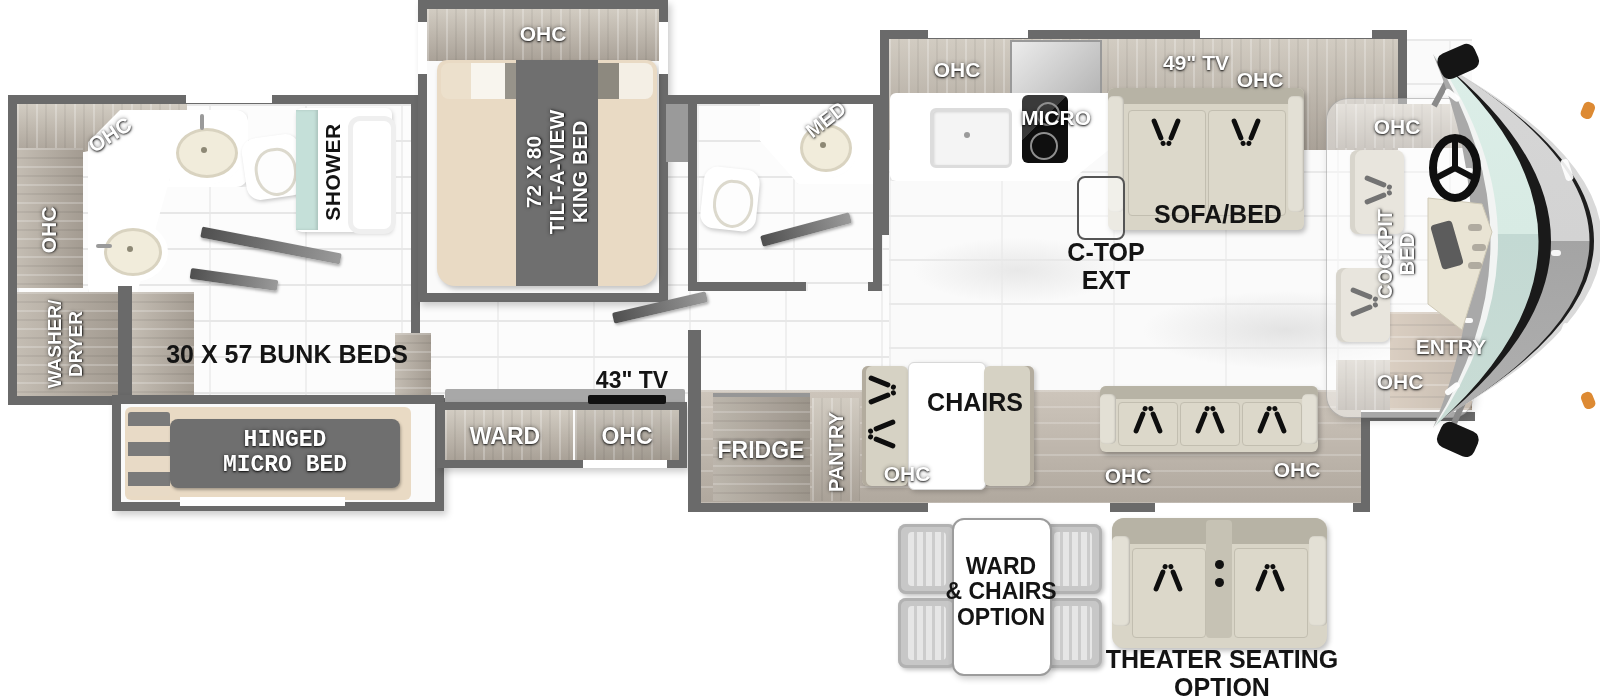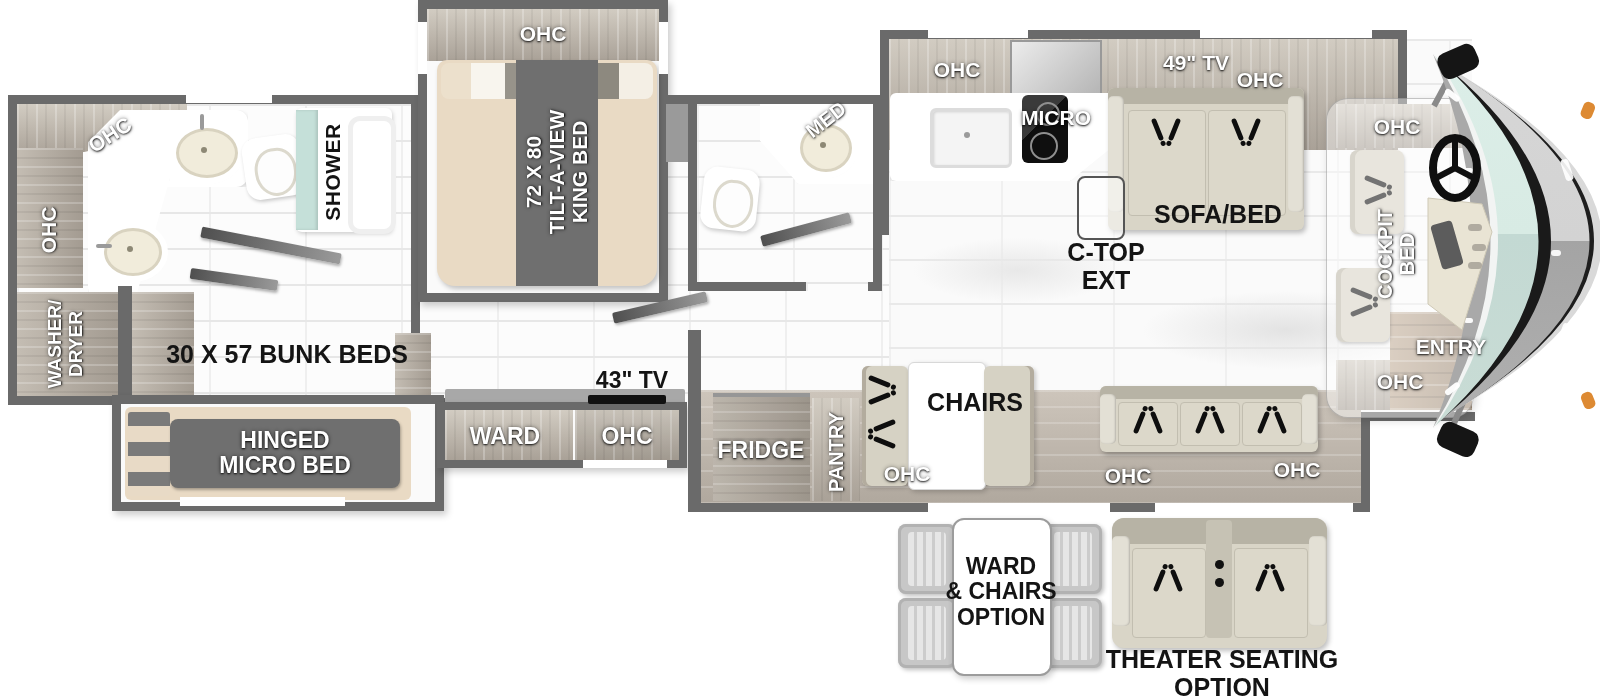--- a/index.html
+++ b/index.html
@@ -302,21 +302,21 @@
   <div class="lbl lw s21" style="left:110px;top:135px;transform:translate(-50%,-50%) rotate(-33deg);">OHC</div>
   <div class="lbl lw s21" style="left:49px;top:230px;transform:translate(-50%,-50%) rotate(-90deg);">OHC</div>
   <div class="lbl lb s21" style="left:333px;top:172px;transform:translate(-50%,-50%) rotate(-90deg);letter-spacing:.5px;">SHOWER</div>
   <div class="lblg lw s19" style="left:66px;top:344px;transform:translate(-50%,-50%) rotate(-90deg);">
     <div>WASHER/</div>
       <div>DRYER</div>
   </div>
   <div class="lblg lb s25" style="left:287px;top:355px;">
       <div>30 X 57 BUNK BEDS</div>
   </div>
-  <div class="lblg lw s23" style="left:285px;top:453px;">
+  <div class="lblg lw s23" style="left:285px;top:453px;font-family:Liberation Mono, monospace;">
     <div>HINGED</div>
       <div>MICRO BED</div>
   </div>
   <div class="lbl lw s21" style="left:543px;top:34px;">OHC</div>
   <div class="lblg lw s21" style="left:557px;top:172px;transform:translate(-50%,-50%) rotate(-90deg);">
     <div>72 X 80</div>
       <div>TILT-A-VIEW</div>
       <div>KING BED</div>
   </div>
   <div class="lbl lw s20" style="left:826px;top:120px;transform:translate(-50%,-50%) rotate(-38deg);">MED</div>

